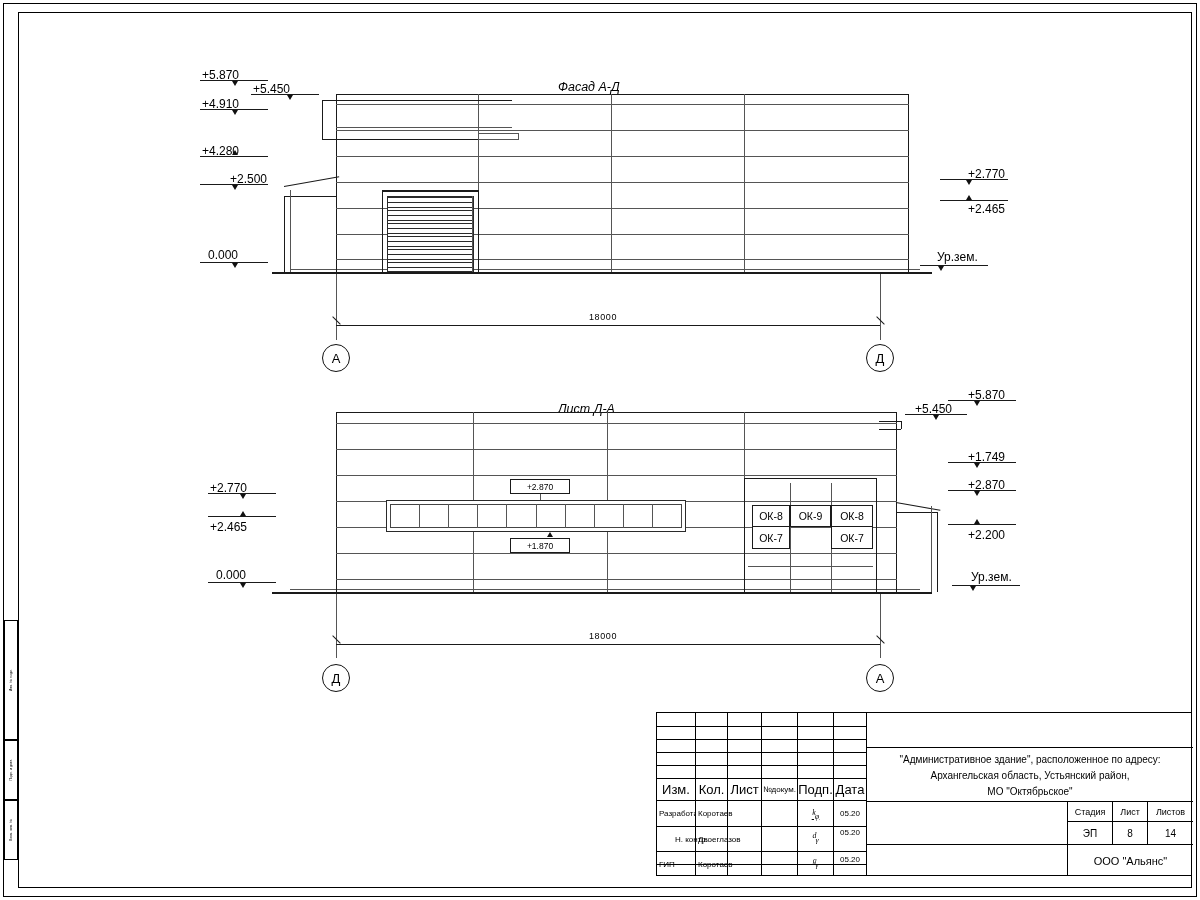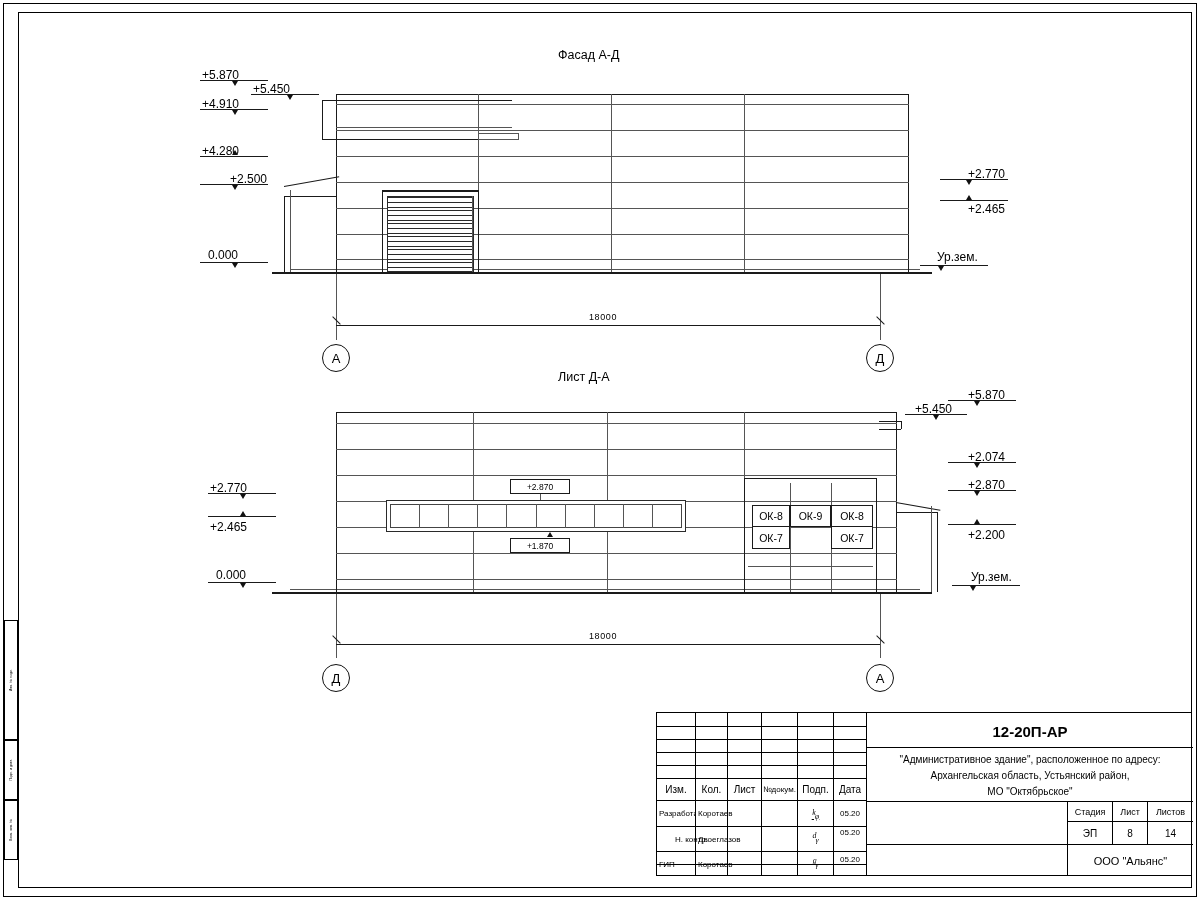--- a/index.html
+++ b/index.html
@@ -32,21 +32,21 @@
     position:absolute; left:50%; top:50%;
     transform:translate(-50%,-50%) rotate(-90deg);
     white-space:nowrap; font-size:3.4px; letter-spacing:.1px;
   }
   
   .ln { position:absolute; background:#1a1a1a; }
   .h { height:1px; }
   .v { width:1px; }
   .thin { background:#555; }
   .title-it {
-    position:absolute; font-size:12.5px; white-space:nowrap;
+    position:absolute; font-style:italic; font-size:12.5px; white-space:nowrap;margin-top:32px;
   }
   
   .elev { position:absolute; font-size:12px; white-space:nowrap; }
   .tri-d, .tri-u {
     position:absolute; width:0; height:0;
   }
   .tri-d { border-left:3.5px solid transparent; border-right:3.5px solid transparent; border-top:5px solid #111; }
   .tri-u { border-left:3.5px solid transparent; border-right:3.5px solid transparent; border-bottom:5px solid #111; }
   
   .axis-c {
@@ -70,21 +70,21 @@
     padding:0 2px;
   }
   
   .notes {
     position:absolute; font-size:10.5px; line-height:1.35; white-space:pre-line;
   }
   
   .tb { position:absolute; border:1px solid #000; }
   .tb-cell {
     position:absolute; display:flex; align-items:center; justify-content:center;
-    font-size:10px; text-align:center; overflow:hidden;
+    font-size:13px; text-align:center; overflow:hidden;
   }
   .tb-cell.left { justify-content:flex-start; padding-left:2px; }
   .tb-grid-line { position:absolute; background:#000; }
   .big { font-size:15px; font-weight:bold; }
   .mid { font-size:11px; }
   .sig { font-family:"Liberation Serif", serif; font-style:italic; font-size:13px; }
   .glass-band { position:absolute; border:1px solid #2a2a2a; background:#fff; }
   .hatch {
     position:absolute;
     background:repeating-linear-gradient(to bottom,#2a2a2a 0 0.6px,#fff 0.6px 2.6px);
@@ -288,21 +288,21 @@
   <div class="tri-d" style="left:240px;top:583px;"></div>
 
   <div class="elev" style="left:968px;top:388px;">+5.870</div>
   <div class="ln h" style="left:948px;top:400px;width:68px;"></div>
   <div class="tri-d" style="left:974px;top:401px;"></div>
 
   <div class="elev" style="left:915px;top:402px;">+5.450</div>
   <div class="ln h" style="left:905px;top:414px;width:62px;"></div>
   <div class="tri-d" style="left:933px;top:415px;"></div>
 
-  <div class="elev" style="left:968px;top:450px;">+2.074</div>
+  <div class="elev" style="left:968px;top:450px;">+1.749</div>
   <div class="ln h" style="left:948px;top:462px;width:68px;"></div>
   <div class="tri-d" style="left:974px;top:463px;"></div>
 
   <div class="elev" style="left:968px;top:478px;">+2.870</div>
   <div class="ln h" style="left:948px;top:490px;width:68px;"></div>
   <div class="tri-d" style="left:974px;top:491px;"></div>
 
   <div class="elev" style="left:968px;top:528px;">+2.200</div>
   <div class="ln h" style="left:948px;top:524px;width:68px;"></div>
   <div class="tri-u" style="left:974px;top:519px;"></div>
@@ -370,21 +370,20 @@
     <div class="tb-cell" style="left:177px;top:139px;width:32px;height:14px;font-size:8px;">05.20</div>
 
     <div class="tb-grid-line h" style="position:absolute;left:210px;top:34px;width:326px;height:1px;"></div>
     <div class="tb-grid-line h" style="position:absolute;left:210px;top:88px;width:326px;height:1px;"></div>
     <div class="tb-grid-line h" style="position:absolute;left:210px;top:131px;width:326px;height:1px;"></div>
     <div class="tb-grid-line v" style="position:absolute;left:410px;top:88px;width:1px;height:75px;"></div>
     <div class="tb-grid-line h" style="position:absolute;left:410px;top:108px;width:126px;height:1px;"></div>
     <div class="tb-grid-line v" style="position:absolute;left:455px;top:88px;width:1px;height:43px;"></div>
     <div class="tb-grid-line v" style="position:absolute;left:490px;top:88px;width:1px;height:43px;"></div>
 
-    <div class="tb-cell big" style="left:210px;top:4px;width:326px;height:28px;">12-20П-АР</div>
 
     <div class="tb-cell" style="left:210px;top:38px;width:326px;height:16px;font-size:10px;">"Административное здание", расположенное по адресу:</div>
     <div class="tb-cell" style="left:210px;top:54px;width:326px;height:16px;font-size:10px;">Архангельская область, Устьянский район,</div>
     <div class="tb-cell" style="left:210px;top:70px;width:326px;height:16px;font-size:10px;">МО "Октябрьское"</div>
 
 
     <div class="tb-cell" style="left:411px;top:89px;width:44px;height:19px;font-size:9px;">Стадия</div>
     <div class="tb-cell" style="left:456px;top:89px;width:34px;height:19px;font-size:9px;">Лист</div>
     <div class="tb-cell" style="left:491px;top:89px;width:45px;height:19px;font-size:9px;">Листов</div>
 

